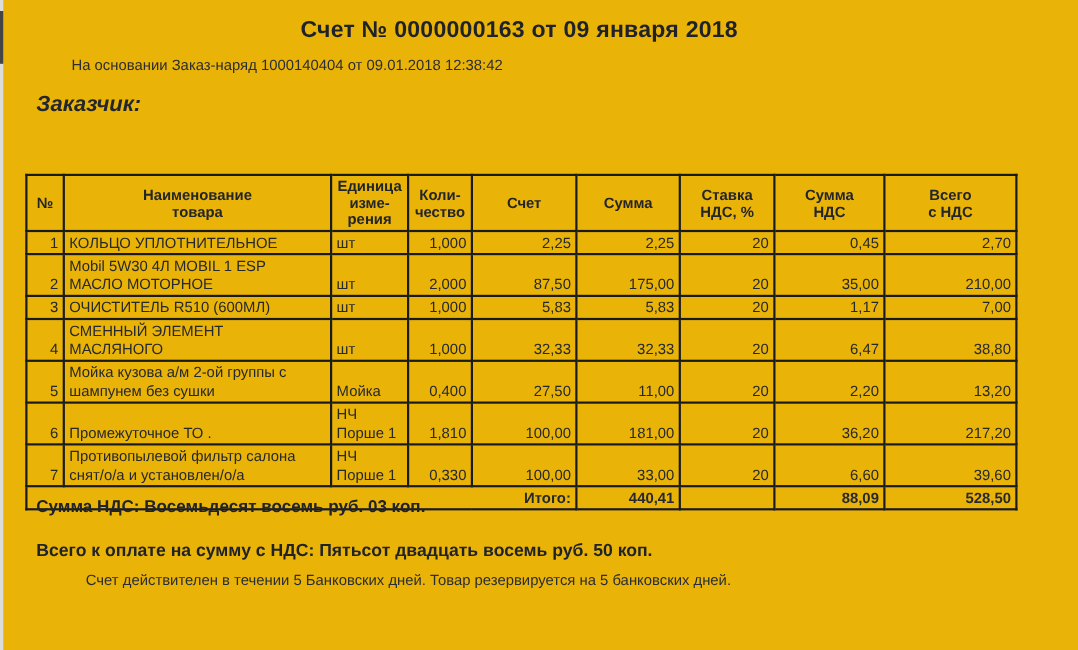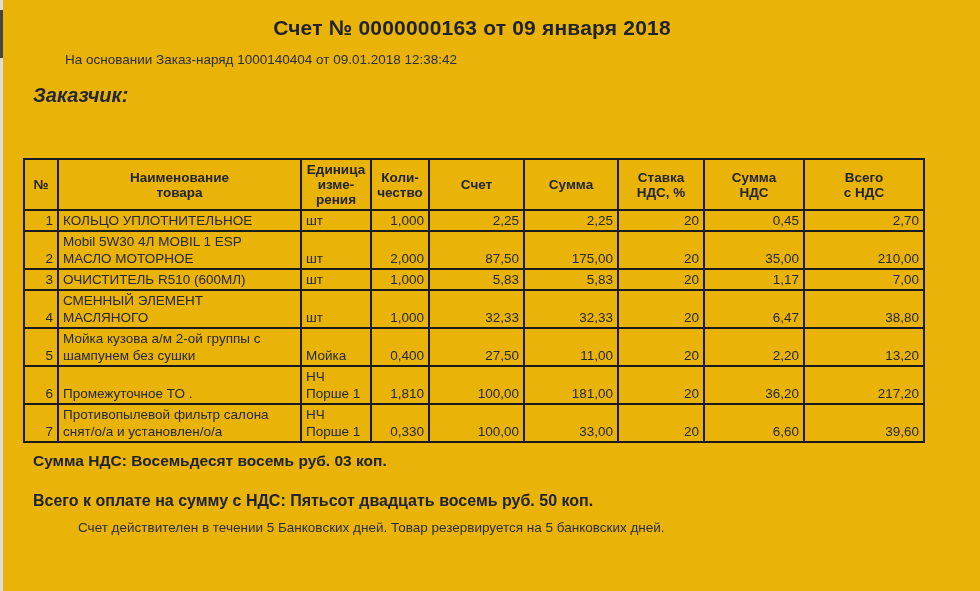--- a/index.html
+++ b/index.html
@@ -174,20 +174,27 @@
 снят/о/а и установлен/о/а</td>
         <td class="c-unit">НЧ
 Порше 1</td>
         <td class="c-qty">0,330</td>
         <td class="c-price">100,00</td>
         <td class="c-sum">33,00</td>
         <td class="c-rate">20</td>
         <td class="c-vat">6,60</td>
         <td class="c-total">39,60</td>
       </tr>
+      <tr class="totals">
+        <td class="t-label" colspan="5">Итого:</td>
+        <td class="t-val">440,41</td>
+        <td class="c-rate"></td>
+        <td class="t-val">88,09</td>
+        <td class="t-val">528,50</td>
+      </tr>
     </tbody>
   </table>
 
   <div class="vat-line">Сумма НДС: Восемьдесят восемь руб. 03 коп.</div>
   <div class="total-line">Всего к оплате  на сумму с НДС: Пятьсот двадцать восемь руб. 50 коп.</div>
   <div class="terms">
     <p class="term-line">Счет действителен в течении 5 Банковских дней. Товар резервируется на 5 банковских дней.</p>
   </div>
 </div>
 

